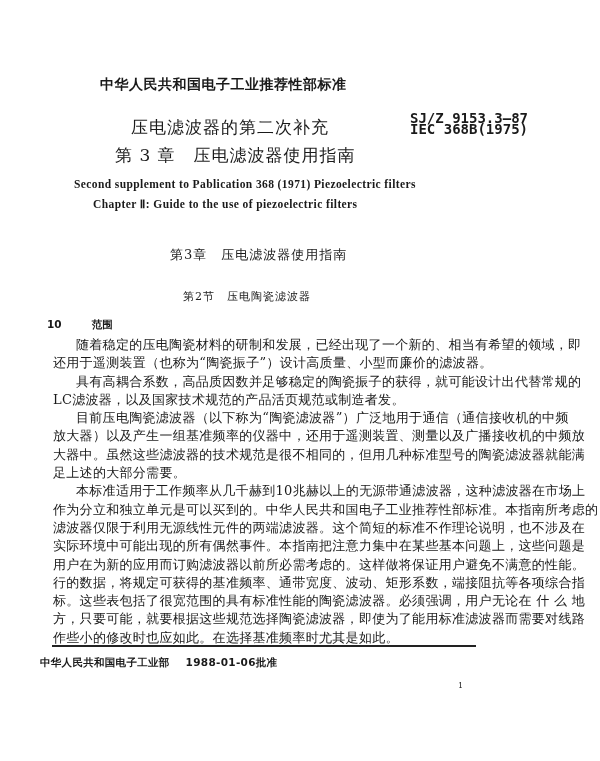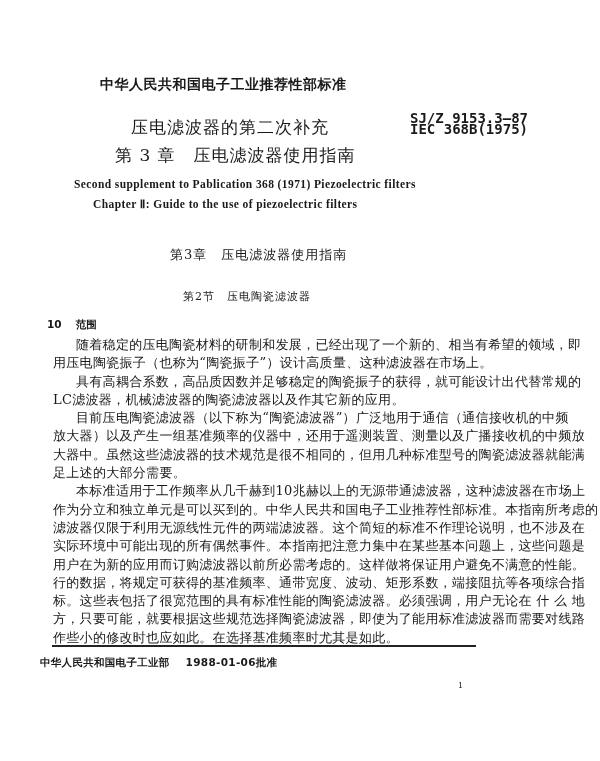--- a/index.html
+++ b/index.html
@@ -63,21 +63,21 @@
       left: 183px; top: 289px;
       font-size: 11px;
       letter-spacing: 1px;
     }
     .clause-heading {
       left: 47px; top: 318px;
       font-family: "DejaVu Sans", "Liberation Sans", sans-serif;
       font-weight: bold;
       font-size: 10.5px;
     }
-    .clause-heading .num { margin-right: 14px; }
+    .clause-heading .num { margin-right: 30px; }
     .body-text {
       position: absolute;
       left: 53px;
       top: 336px;
       width: 490px;
       font-size: 13px;
       line-height: 18.3px;
       letter-spacing: 0.3px;
     }
     .body-text .line { display: block; white-space: nowrap; }
@@ -118,23 +118,23 @@
 
 <div class="abs chapter-heading">第3章　压电滤波器使用指南</div>
 <div class="abs section-heading">第2节　压电陶瓷滤波器</div>
 
 <div class="abs clause-heading">
   <span class="num">10</span><span>范围</span>
 </div>
 
 <div class="body-text">
   <span class="line indent">随着稳定的压电陶瓷材料的研制和发展，已经出现了一个新的、相当有希望的领域，即</span>
-  <span class="line">用压电陶瓷振子（也称为“陶瓷振子”）设计高质量、这种滤波器在市场上。</span>
+  <span class="line">还用于遥测装置（也称为“陶瓷振子”）设计高质量、小型而廉价的滤波器。</span>
   <span class="line indent">具有高耦合系数，高品质因数并足够稳定的陶瓷振子的获得，就可能设计出代替常规的</span>
-  <span class="line">LC滤波器，机械滤波器的陶瓷滤波器以及作其它新的应用。</span>
+  <span class="line">LC滤波器，以及国家技术规范的产品活页规范或制造者发。</span>
   <span class="line indent">目前压电陶瓷滤波器（以下称为“陶瓷滤波器”）广泛地用于通信（通信接收机的中频</span>
   <span class="line">放大器）以及产生一组基准频率的仪器中，还用于遥测装置、测量以及广播接收机的中频放</span>
   <span class="line">大器中。虽然这些滤波器的技术规范是很不相同的，但用几种标准型号的陶瓷滤波器就能满</span>
   <span class="line">足上述的大部分需要。</span>
   <span class="line indent">本标准适用于工作频率从几千赫到10兆赫以上的无源带通滤波器，这种滤波器在市场上</span>
   <span class="line">作为分立和独立单元是可以买到的。中华人民共和国电子工业推荐性部标准。本指南所考虑的</span>
   <span class="line">滤波器仅限于利用无源线性元件的两端滤波器。这个简短的标准不作理论说明，也不涉及在</span>
   <span class="line">实际环境中可能出现的所有偶然事件。本指南把注意力集中在某些基本问题上，这些问题是</span>
   <span class="line">用户在为新的应用而订购滤波器以前所必需考虑的。这样做将保证用户避免不满意的性能。</span>
   <span class="line">行的数据，将规定可获得的基准频率、通带宽度、波动、矩形系数，端接阻抗等各项综合指</span>

